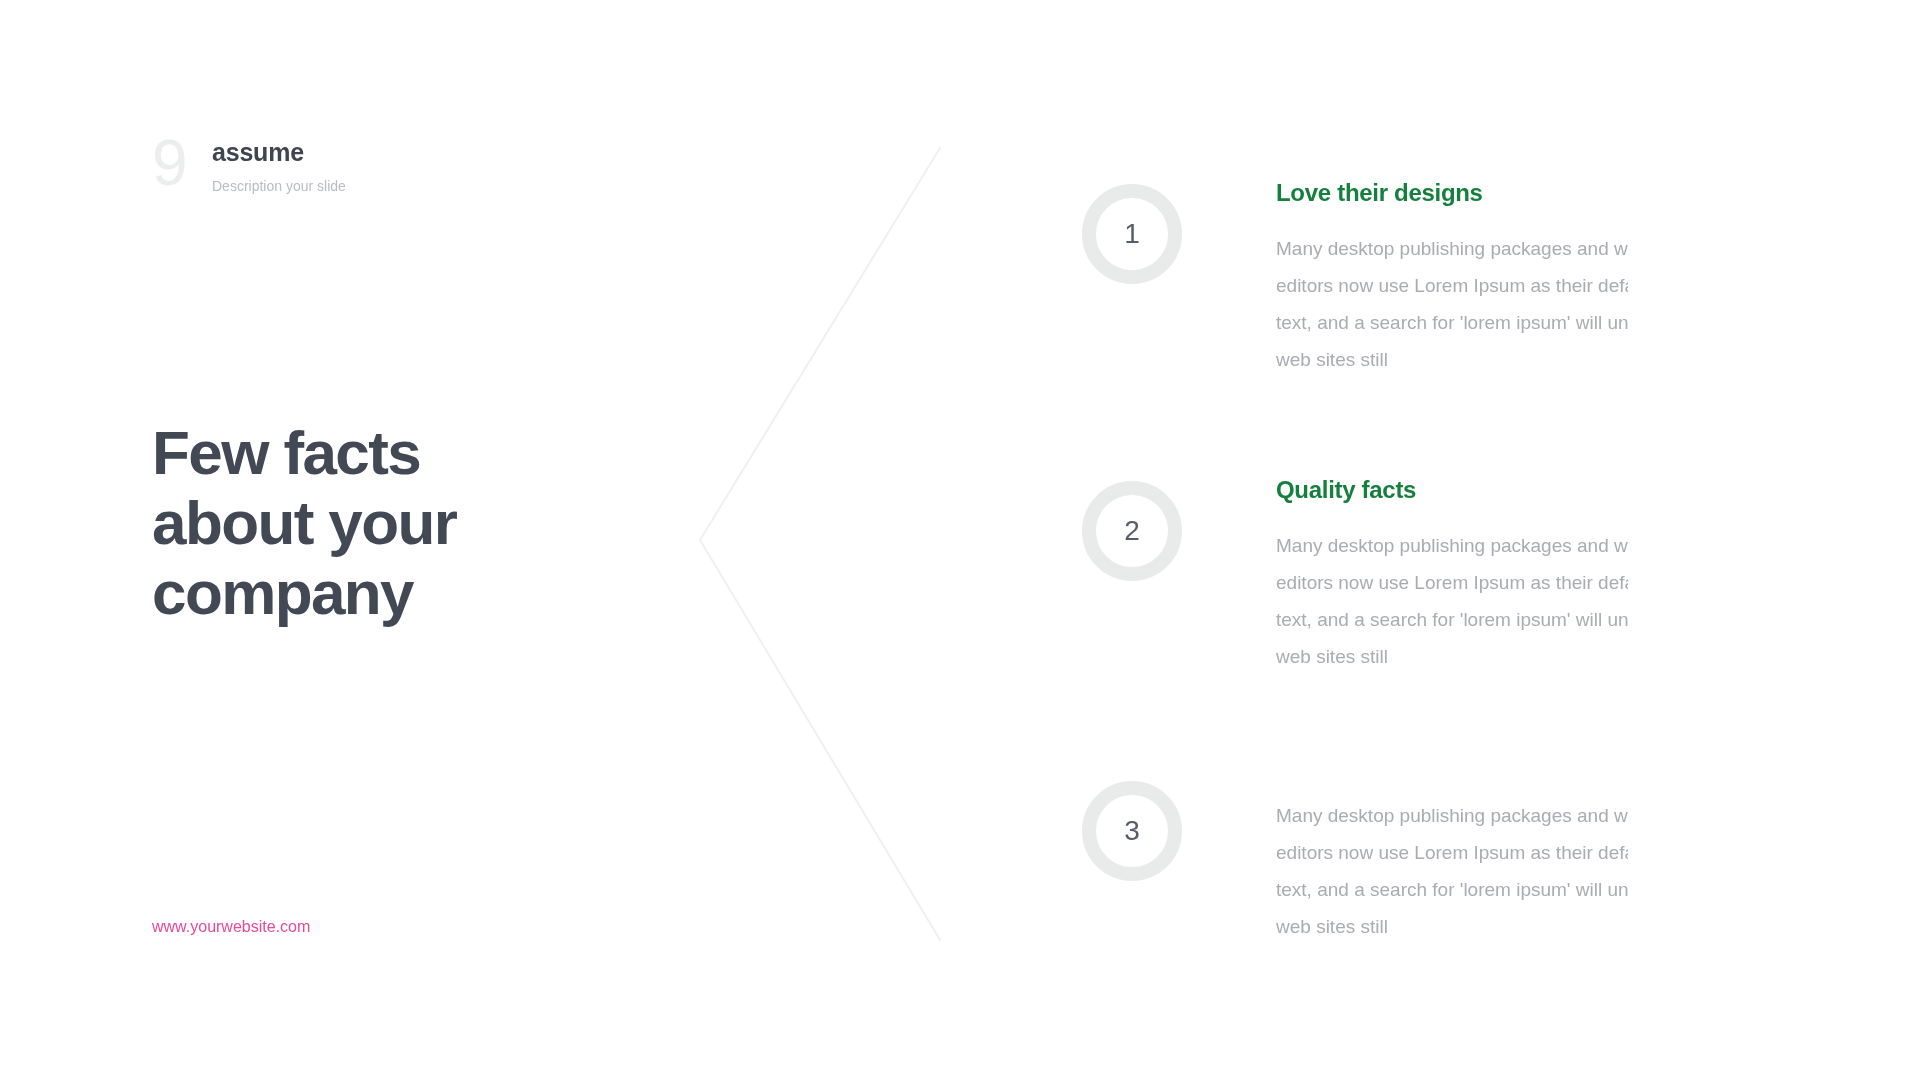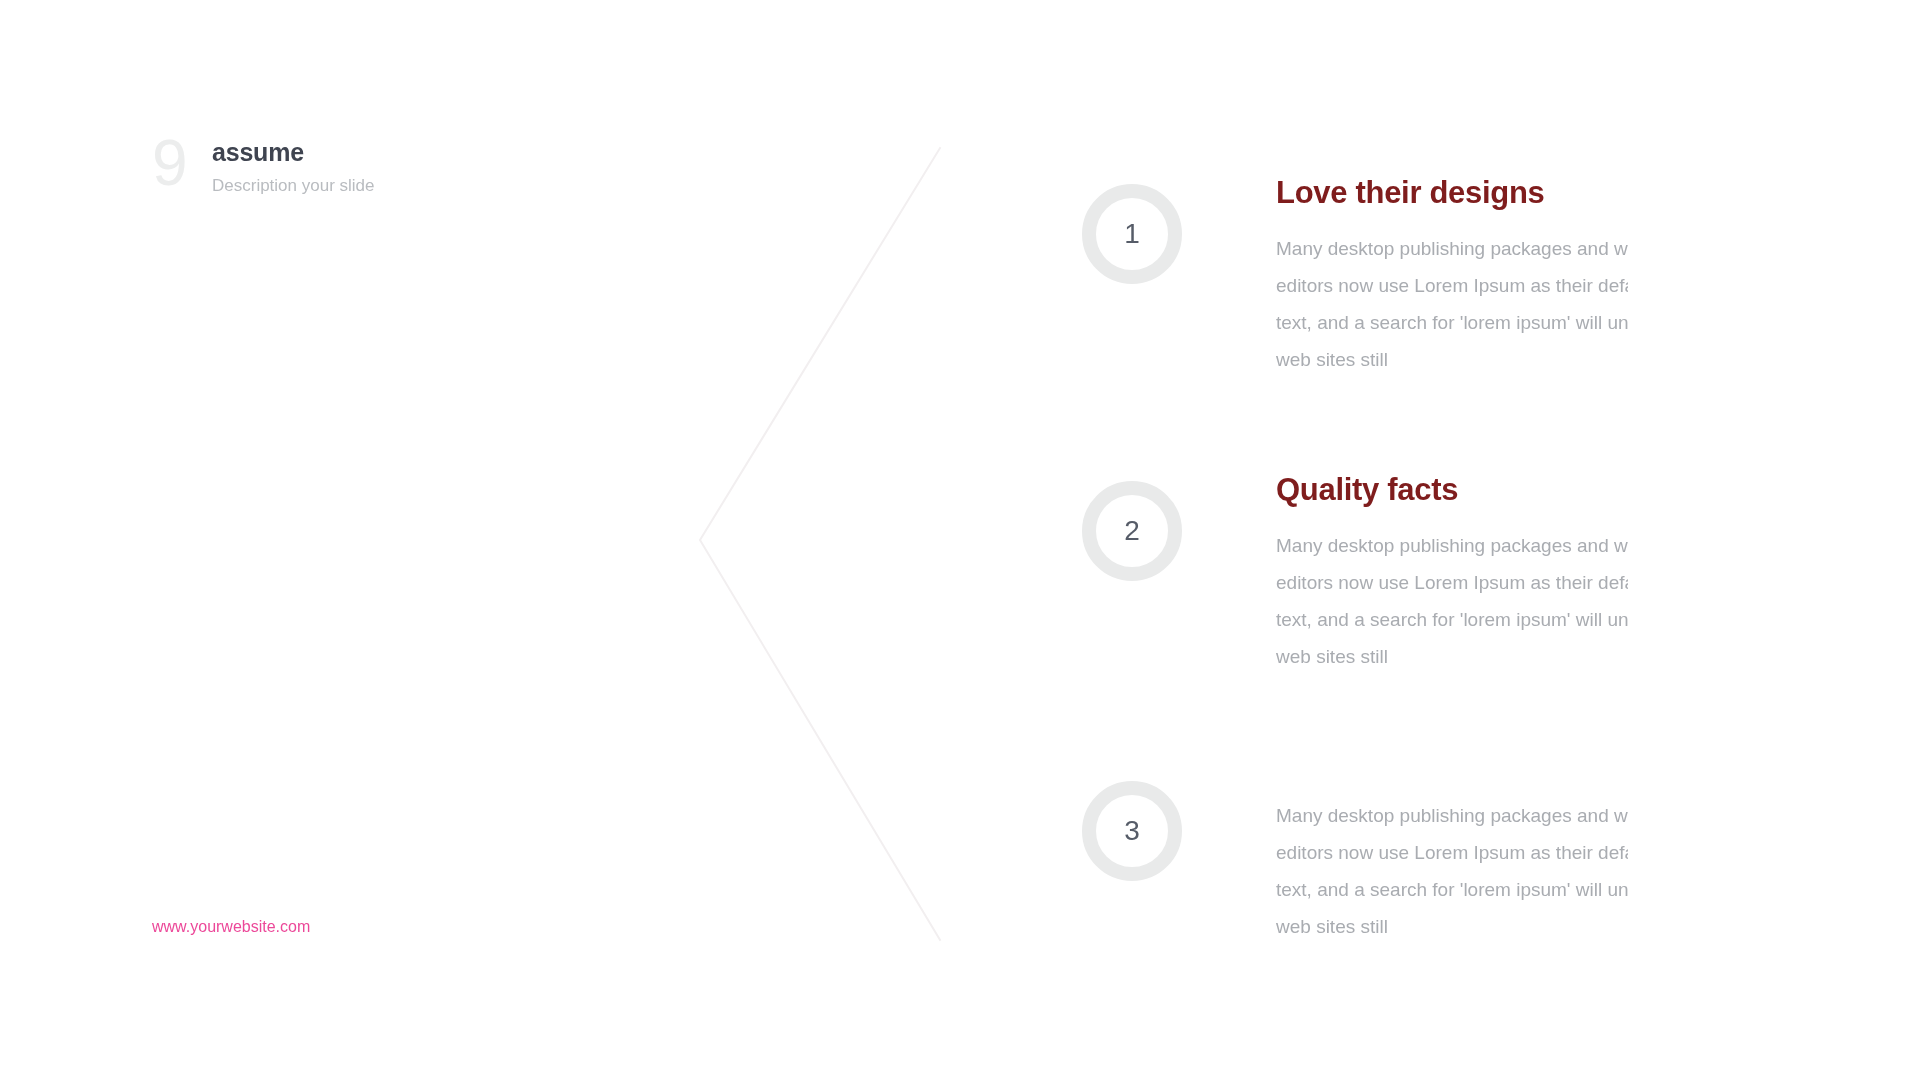--- a/index.html
+++ b/index.html
@@ -61,21 +61,21 @@
   }
   .slide-meta-title {
     font-size: 25px;
     line-height: 30px;
     font-weight: 700;
     color: #3f4450;
     letter-spacing: -0.2px;
   }
   .slide-meta-sub {
     margin-top: 8px;
-    font-size: 17px;
+    font-size: 14px;
     line-height: 22px;
     font-weight: 400;
     color: #b9bcc0;
   }
 
   .headline {
     position: absolute;
     top: 418px;
     left: 0;
     width: 430px;
@@ -136,24 +136,24 @@
     font-weight: 400;
     color: #565c68;
   }
 
   .fact-body {
     margin-left: 94px;
     width: 470px;
     padding-top: 0;
   }
   .fact-title {
-    font-size: 31px;
+    font-size: 24px;
     line-height: 30px;
     font-weight: 700;
-    color: #7f1d1d;
+    color: #15803d;
     letter-spacing: -0.3px;
   }
   .fact-text {
     margin-top: 22px;
     font-size: 19px;
     line-height: 37px;
     font-weight: 400;
     color: #a9acb1;
   }
 </style>
@@ -169,20 +169,21 @@
   <div class="left-col">
 
     <div class="slide-meta">
       <div class="slide-number">9</div>
       <div class="slide-meta-text">
         <div class="slide-meta-title">assume</div>
         <div class="slide-meta-sub">Description your slide</div>
       </div>
     </div>
 
+    <div class="headline">Few facts about your company</div>
 
     <div class="website">www.yourwebsite.com</div>
   </div>
 
   <div class="facts">
 
     <div class="fact-row" data-row="0">
       <div class="fact-badge">
         <span class="fact-badge-number">1</span>
       </div>

